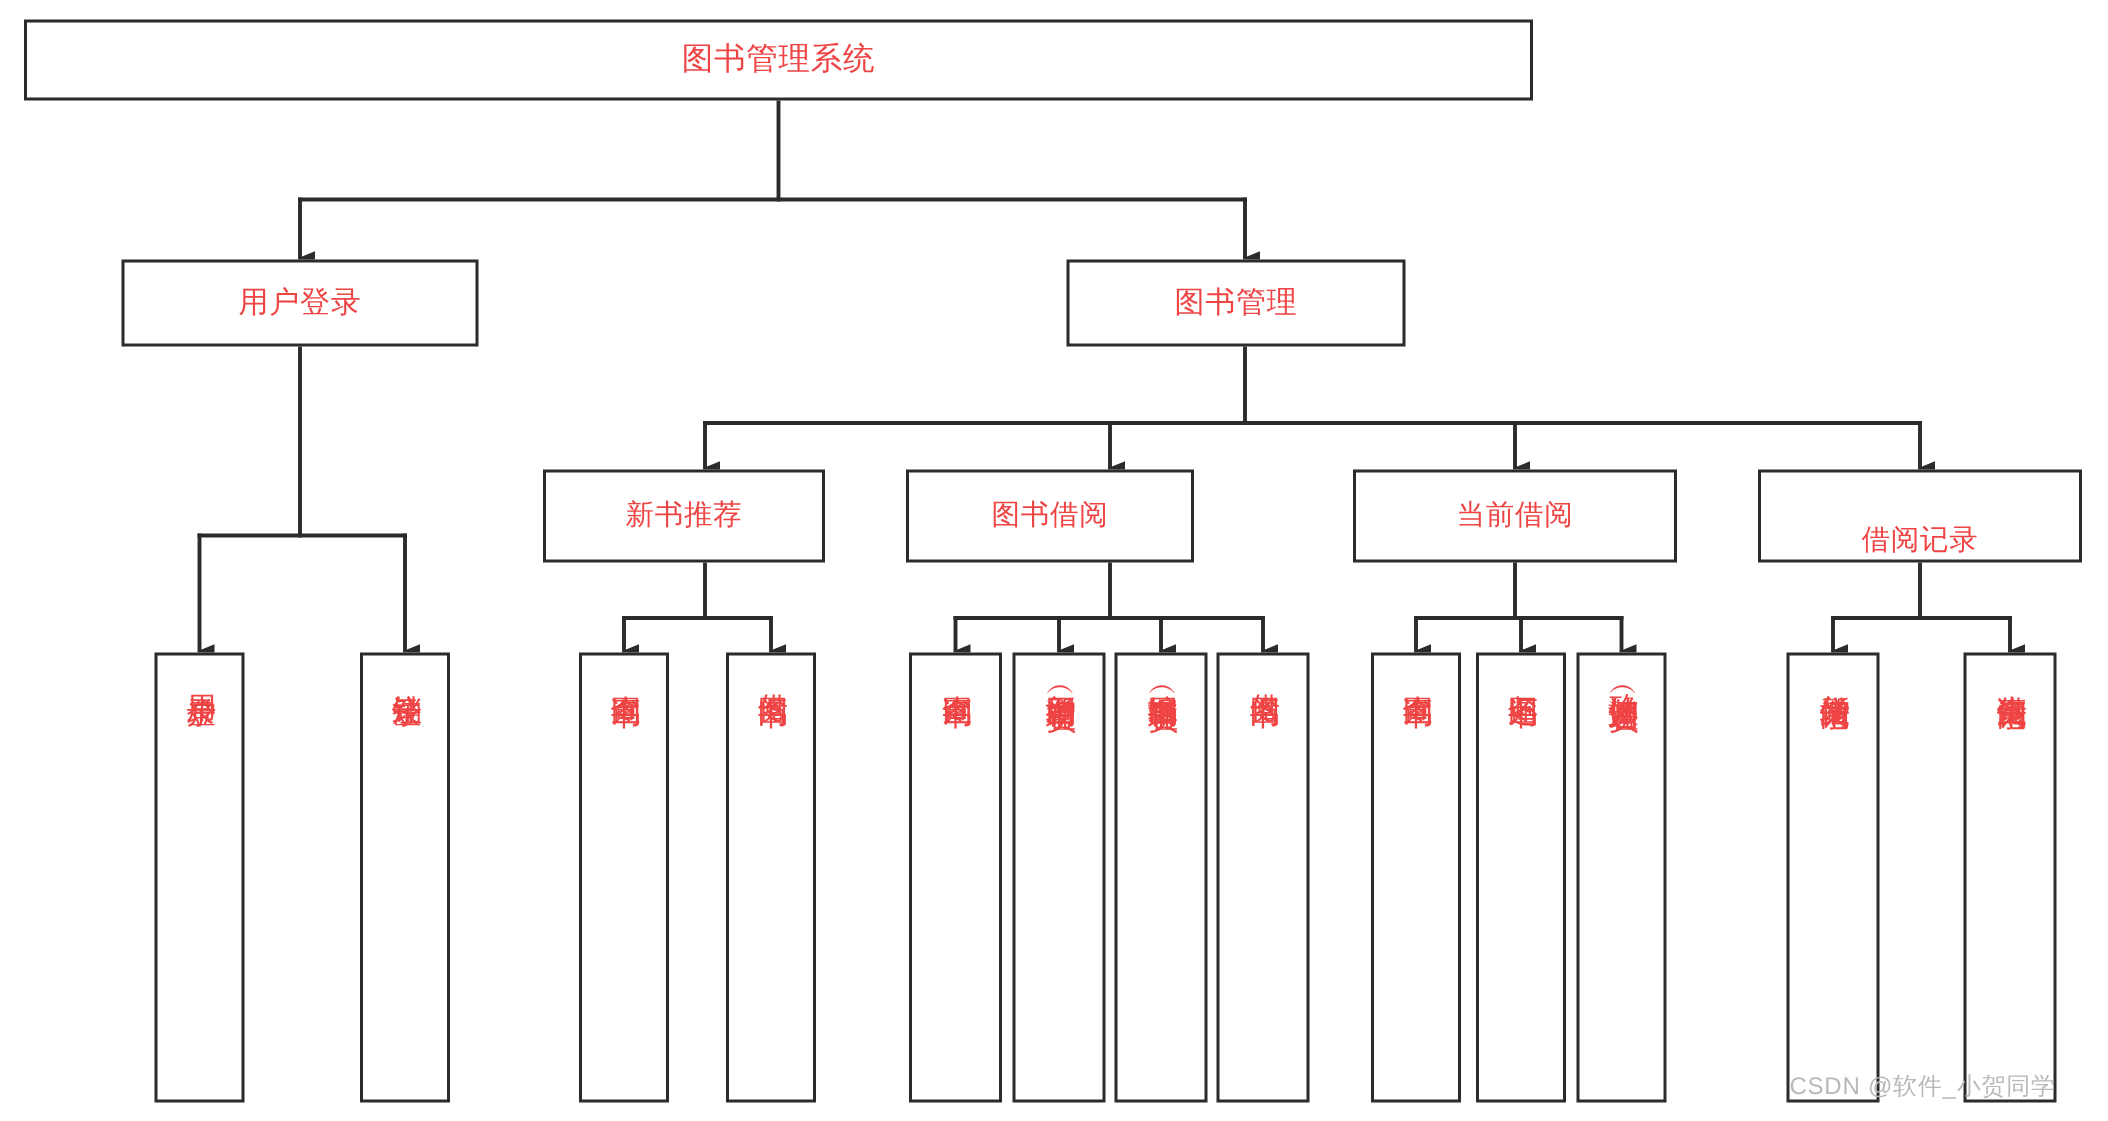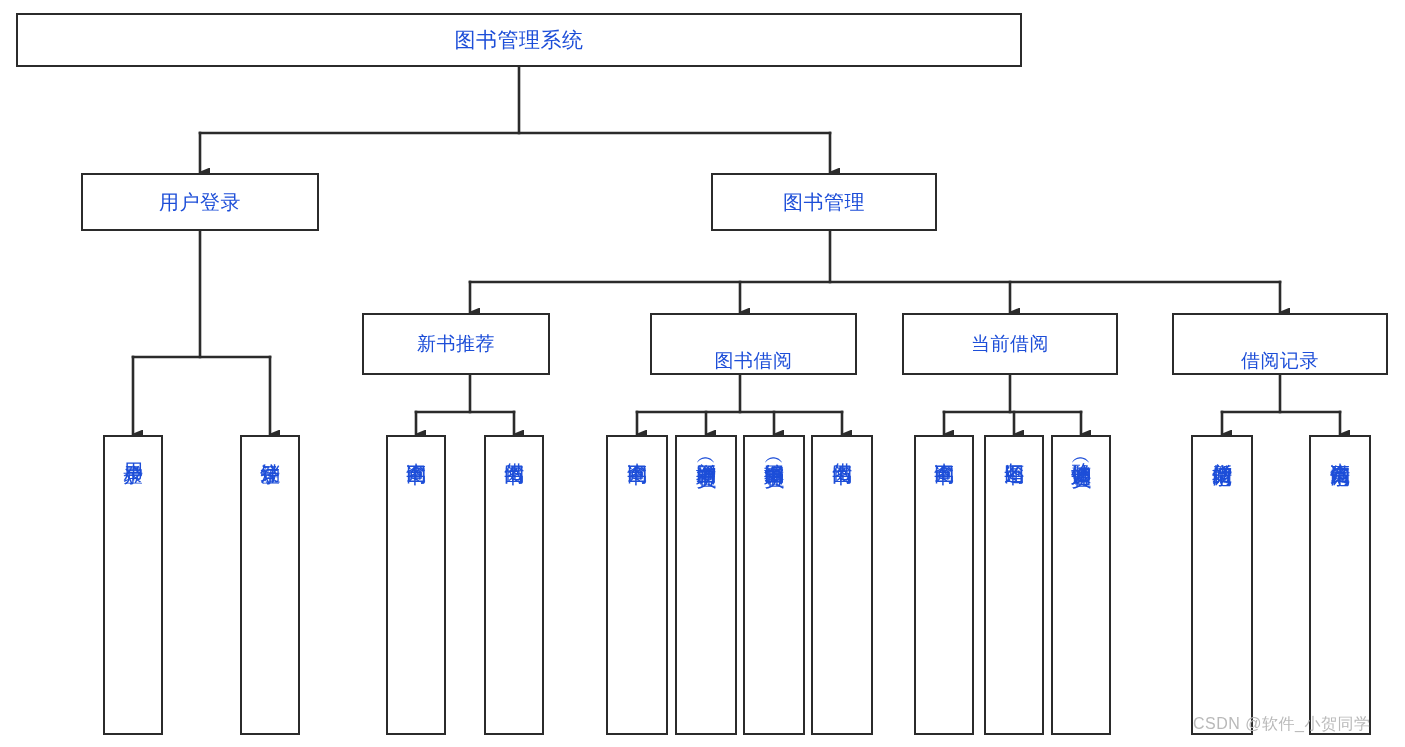--- a/index.html
+++ b/index.html
@@ -27,21 +27,21 @@
     pointer-events: none;
   }
   .node {
     position: absolute;
     box-sizing: border-box;
     background: #ffffff;
     border: 2px solid #2b2b2b;
     display: flex;
     align-items: center;
     justify-content: center;
-    color: #1d4ed8;
+    color: #ef4444;
   }
   .node.root-node {
     font-size: 21px;
   }
   .node.level1-node {
     font-size: 20px;
   }
   .node.level2-node {
     font-size: 19px;
   }
@@ -124,21 +124,21 @@
       </div>
       <div class="node level1-node" style="left: 81px; top: 173px; width: 238px; height: 58px;">
         <span class="node-label">用户登录</span>
       </div>
       <div class="node level1-node" style="left: 711px; top: 173px; width: 226px; height: 58px;">
         <span class="node-label">图书管理</span>
       </div>
       <div class="node level2-node" style="left: 362px; top: 313px; width: 188px; height: 62px;">
         <span class="node-label">新书推荐</span>
       </div>
-      <div class="node level2-node" style="left: 650px; top: 313px; width: 207px; height: 62px; align-items: flex-end;">
+      <div class="node level2-node" style="left: 604px; top: 313px; width: 192px; height: 62px;">
         <span class="node-label">图书借阅</span>
       </div>
       <div class="node level2-node" style="left: 902px; top: 313px; width: 216px; height: 62px;">
         <span class="node-label">当前借阅</span>
       </div>
       <div class="node level2-node" style="left: 1172px; top: 313px; width: 216px; height: 62px; align-items: flex-end;">
         <span class="node-label">借阅记录</span>
       </div>
       <div class="node leaf-node" style="left: 103px; top: 435px; width: 60px; height: 300px;">
         <span class="vertical-label">用户登录</span>

